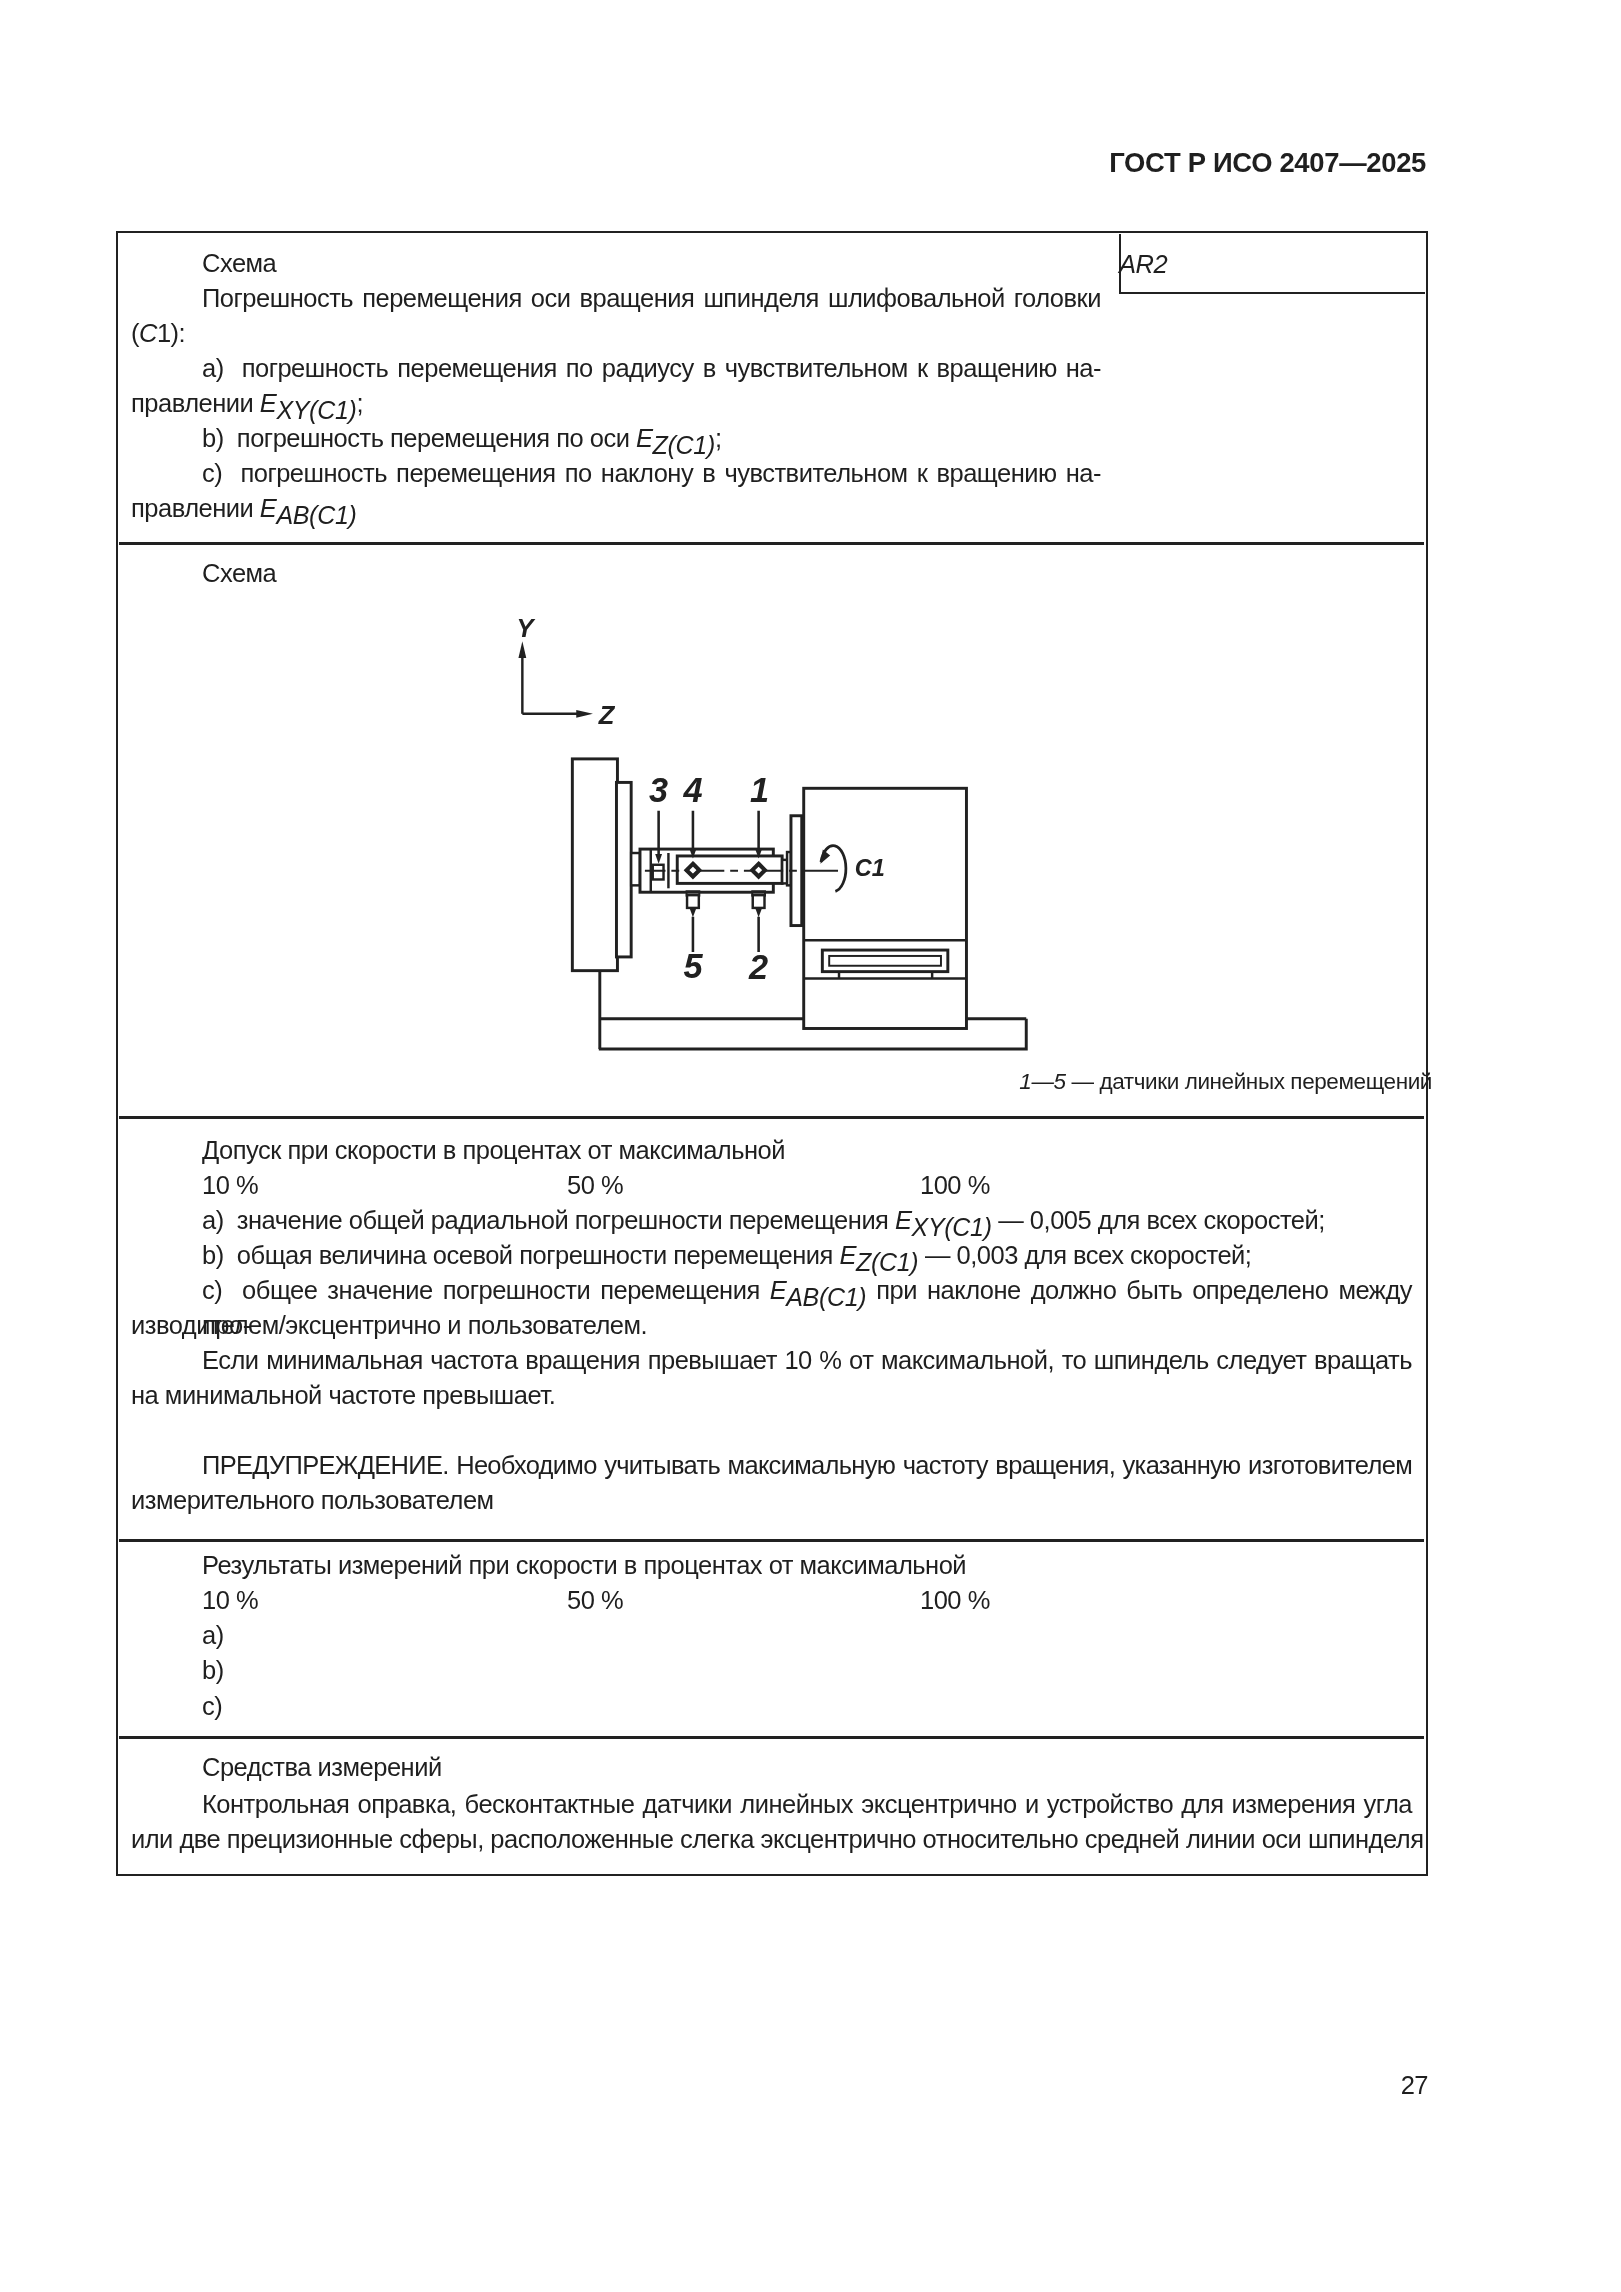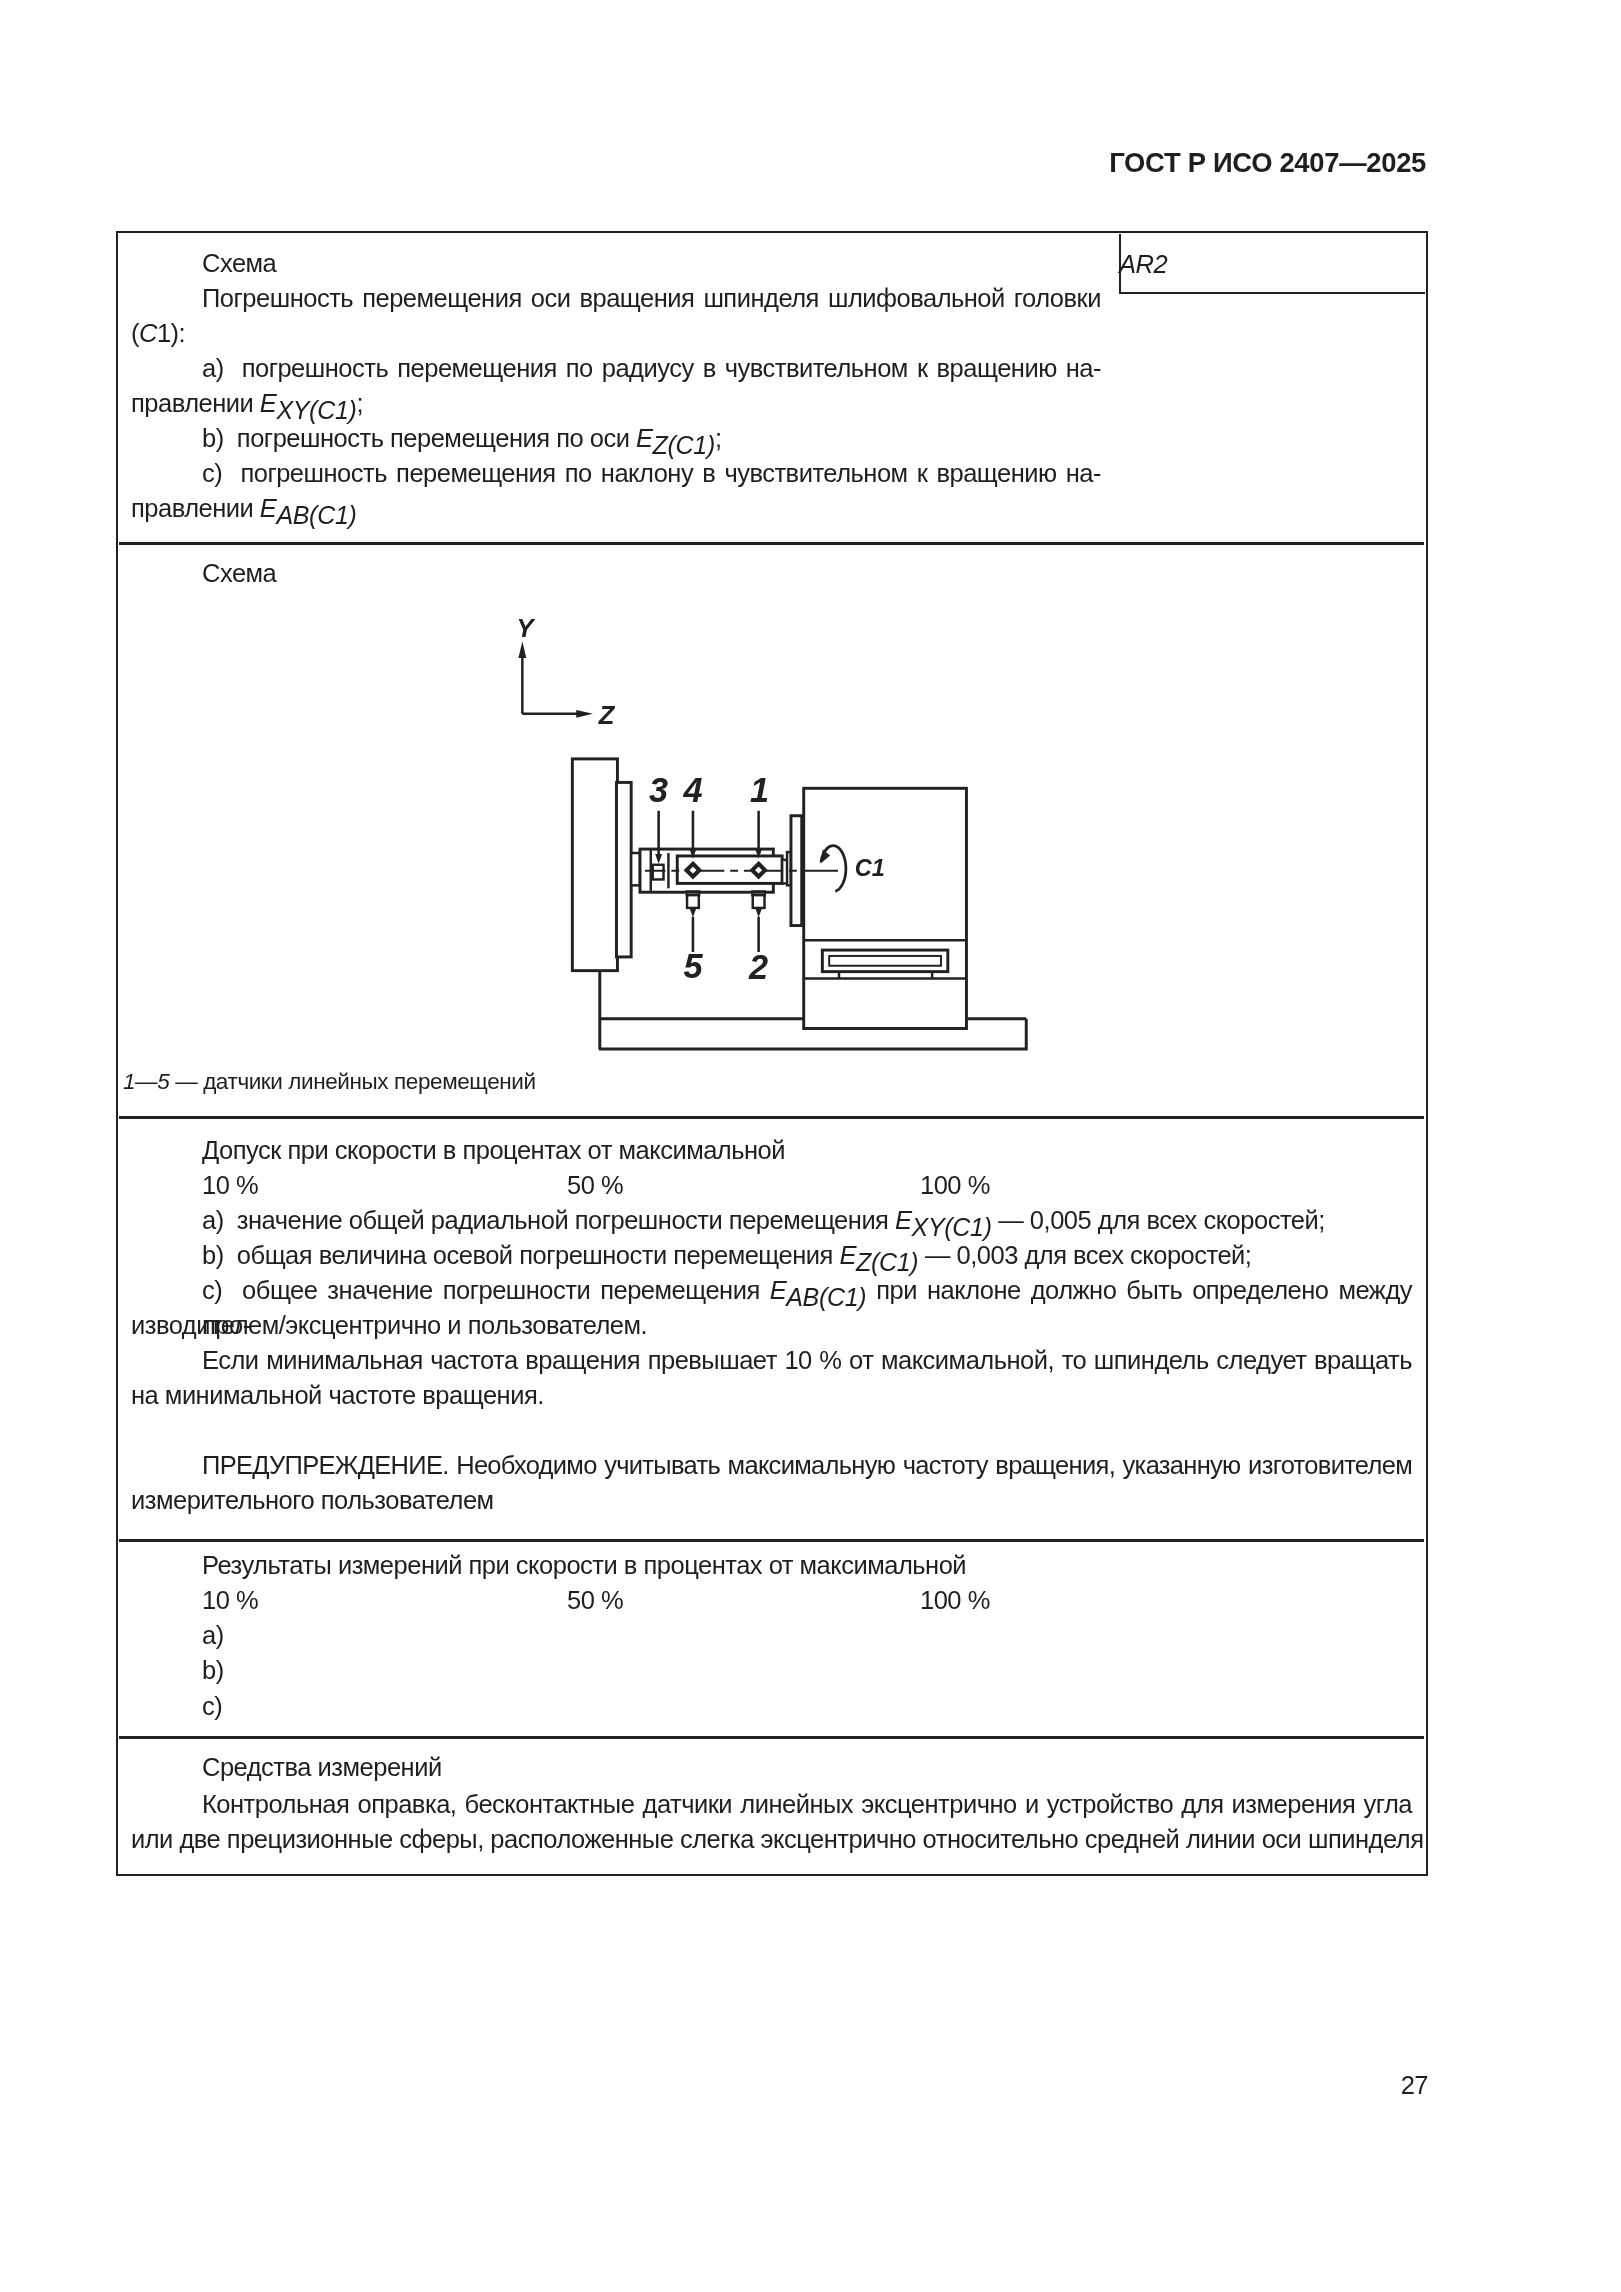--- a/index.html
+++ b/index.html
@@ -25,32 +25,32 @@
 <div class="ln" style="left:202px;top:246px">Схема</div>
 <div class="ln j" style="left:202px;top:281px;width:899px">Погрешность перемещения оси вращения шпинделя шлифовальной головки</div>
 <div class="ln" style="left:131px;top:316px">(<span class="e">С</span>1):</div>
 <div class="ln j" style="left:202px;top:351px;width:899px">а)&nbsp; погрешность перемещения по радиусу в чувствительном к вращению на-</div>
 <div class="ln" style="left:131px;top:386px">правлении <span class="e">E</span><span class="sb">XY(C1)</span>;</div>
 <div class="ln" style="left:202px;top:421px">b)&nbsp; погрешность перемещения по оси <span class="e">E</span><span class="sb">Z(C1)</span>;</div>
 <div class="ln j" style="left:202px;top:456px;width:899px">c)&nbsp; погрешность перемещения по наклону в чувствительном к вращению на-</div>
 <div class="ln" style="left:131px;top:491px">правлении <span class="e">E</span><span class="sb">AB(C1)</span></div>
 
 <div class="ln" style="left:202px;top:556px">Схема</div>
-<div class="ln" style="left:123px;top:1064px;width:1309px;text-align:left;font-size:22.5px;letter-spacing:-0.4px"><span class="e">1—5</span> — датчики линейных перемещений</div>
+<div class="ln" style="left:123px;top:1064px;width:1309px;text-align:right;font-size:22.5px;letter-spacing:-0.4px"><span class="e">1—5</span> — датчики линейных перемещений</div>
 
 <div class="ln" style="left:202px;top:1133px">Допуск при скорости в процентах от максимальной</div>
 <div class="ln" style="left:202px;top:1168px">10 %</div>
 <div class="ln" style="left:567px;top:1168px">50 %</div>
 <div class="ln" style="left:920px;top:1168px">100 %</div>
 <div class="ln" style="left:202px;top:1203px">а)&nbsp; значение общей радиальной погрешности перемещения <span class="e">E</span><span class="sb">XY(C1)</span> — 0,005 для всех скоростей;</div>
 <div class="ln" style="left:202px;top:1238px">b)&nbsp; общая величина осевой погрешности перемещения <span class="e">E</span><span class="sb">Z(C1)</span> — 0,003 для всех скоростей;</div>
 <div class="ln j" style="left:202px;top:1273px;width:1210px">c)&nbsp; общее значение погрешности перемещения <span class="e">E</span><span class="sb">AB(C1)</span> при наклоне должно быть определено между про-</div>
 <div class="ln" style="left:131px;top:1308px">изводителем/эксцентрично и пользователем.</div>
 <div class="ln j" style="left:202px;top:1343px;width:1210px">Если минимальная частота вращения превышает 10 % от максимальной, то шпиндель следует вращать</div>
-<div class="ln" style="left:131px;top:1378px">на минимальной частоте вращения.</div>
+<div class="ln" style="left:131px;top:1378px">на минимальной частоте превышает.</div>
 <div class="ln j" style="left:202px;top:1448px;width:1210px;letter-spacing:-0.7px">ПРЕДУПРЕЖДЕНИЕ. Необходимо учитывать максимальную частоту вращения, указанную изготовителем</div>
 <div class="ln" style="left:131px;top:1483px">измерительного пользователем</div>
 
 <div class="ln" style="left:202px;top:1548px">Результаты измерений при скорости в процентах от максимальной</div>
 <div class="ln" style="left:202px;top:1583px">10 %</div>
 <div class="ln" style="left:567px;top:1583px">50 %</div>
 <div class="ln" style="left:920px;top:1583px">100 %</div>
 <div class="ln" style="left:202px;top:1618px">a)</div>
 <div class="ln" style="left:202px;top:1653px">b)</div>
 <div class="ln" style="left:202px;top:1689px">c)</div>

